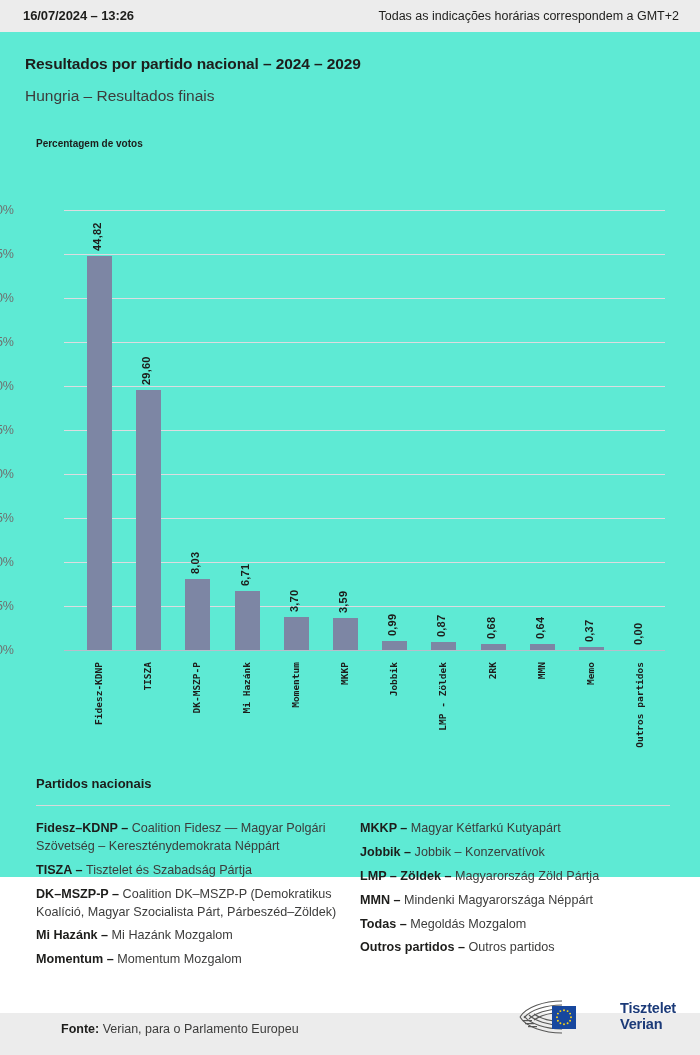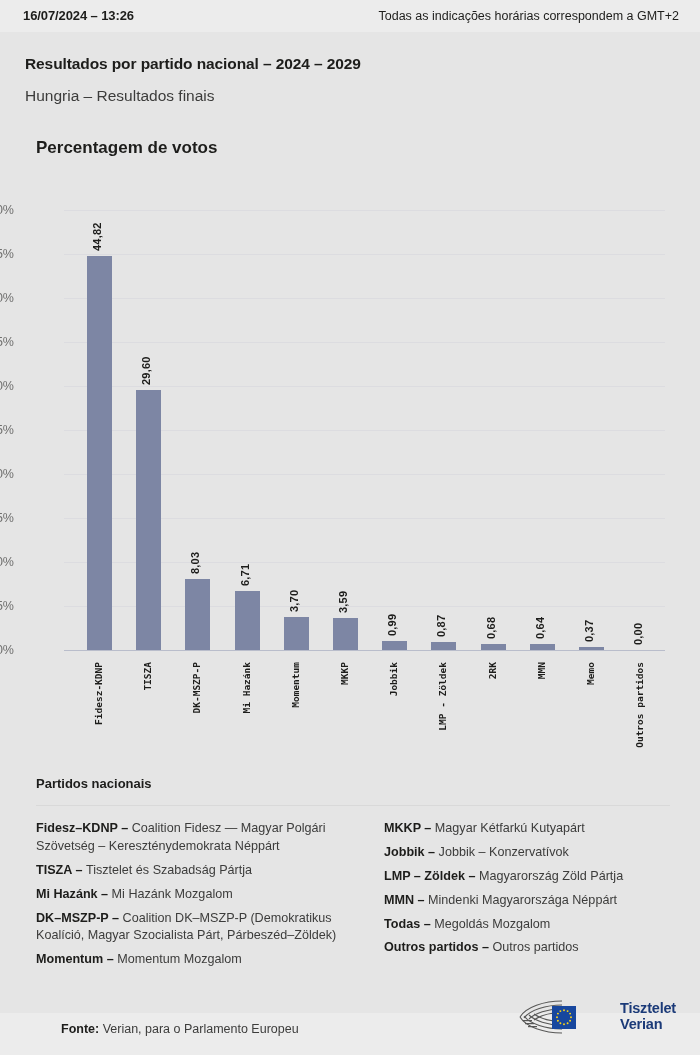--- a/index.html
+++ b/index.html
@@ -3,21 +3,21 @@
 <meta charset="utf-8">
 <style>
   * { box-sizing: border-box; margin: 0; padding: 0; }
   html, body {
     width: 700px; height: 1055px;
     background: #ffffff;
     font-family: "Liberation Sans", sans-serif;
     color: #1d1d1b;
     overflow: hidden;
   }
-  .page { position: relative; width: 700px; height: 1055px; background:#e5e5e5; }
+  .page { position: relative; width: 700px; height: 877px; background:#5eead4; }
 
   
   .topbar {
     position: absolute; left:0; top:0; width:700px; height:32px;
     background:#ececec;
   }
   .topbar-date {
     position:absolute; left:23px; top:8px;
     font-size:13px; font-weight:700; letter-spacing:-0.1px; color:#1d1d1b;
   }
@@ -30,21 +30,21 @@
   .title {
     position:absolute; left:25px; top:55px;
     font-size:15.5px; font-weight:700; letter-spacing:-0.1px; color:#1d1d1b;
   }
   .subtitle {
     position:absolute; left:25px; top:87px;
     font-size:15.5px; font-weight:400; color:#3c3c3b;
   }
   .chart-label {
     position:absolute; left:36px; top:138px;
-    font-size:17px; font-weight:700; color:#1d1d1b;
+    font-size:10px; font-weight:700; color:#1d1d1b;
   }
 
   
   .chart { position:absolute; left:0; top:0; width:700px; height:760px; }
   .plot {
     position:absolute; left:64px; top:210px;
     width:601px; height:440px;
   }
   .gridline {
     position:absolute; left:0; width:601px; height:1px;
@@ -80,21 +80,21 @@
   .legend-head {
     position:absolute; left:36px; top:776px;
     font-size:13px; font-weight:700; color:#1d1d1b;
   }
   .legend-rule {
     position:absolute; left:36px; top:805px; width:634px; height:1px;
     background:#d9d9d9;
   }
   .legend-cols {
     position:absolute; left:36px; top:820px; width:640px;
-    display:flex; gap:24px;
+    display:flex; 
   }
   .legend-col { width:308px; }
   .legend-col.right { padding-left:16px; }
   .legend-item {
     font-size:12.6px; line-height:1.42; color:#3c3c3b;
     margin-bottom:6px;
   }
   .legend-item b { color:#1d1d1b; font-weight:700; }
 
   
@@ -193,22 +193,22 @@
         <div class="xlab" style="left: 570.2px; top: 452px;">Outros partidos</div>
       </div>
   </div>
 
   <div class="legend-head">Partidos nacionais</div>
   <div class="legend-rule"></div>
   <div class="legend-cols">
     <div class="legend-col" id="legend-left">
         <div class="legend-item"><b>Fidesz–KDNP – </b><span>Coalition Fidesz — Magyar Polgári Szövetség – Kereszténydemokrata Néppárt</span></div>
         <div class="legend-item"><b>TISZA – </b><span>Tisztelet és Szabadság Pártja</span></div>
+        <div class="legend-item"><b>DK–MSZP-P – </b><span>Coalition DK–MSZP-P (Demokratikus Koalíció, Magyar Szocialista Párt, Párbeszéd–Zöldek)</span></div>
         <div class="legend-item"><b>Mi Hazánk – </b><span>Mi Hazánk Mozgalom</span></div>
-        <div class="legend-item"><b>DK–MSZP-P – </b><span>Coalition DK–MSZP-P (Demokratikus Koalíció, Magyar Szocialista Párt, Párbeszéd–Zöldek)</span></div>
         <div class="legend-item"><b>Momentum – </b><span>Momentum Mozgalom</span></div>
       </div>
     <div class="legend-col right" id="legend-right">
         <div class="legend-item"><b>MKKP – </b><span>Magyar Kétfarkú Kutyapárt</span></div>
         <div class="legend-item"><b>Jobbik – </b><span>Jobbik – Konzervatívok</span></div>
         <div class="legend-item"><b>LMP – Zöldek – </b><span>Magyarország Zöld Pártja</span></div>
         <div class="legend-item"><b>MMN – </b><span>Mindenki Magyarországa Néppárt</span></div>
         <div class="legend-item"><b>Todas – </b><span>Megoldás Mozgalom</span></div>
         <div class="legend-item"><b>Outros partidos – </b><span>Outros partidos</span></div>
       </div>

